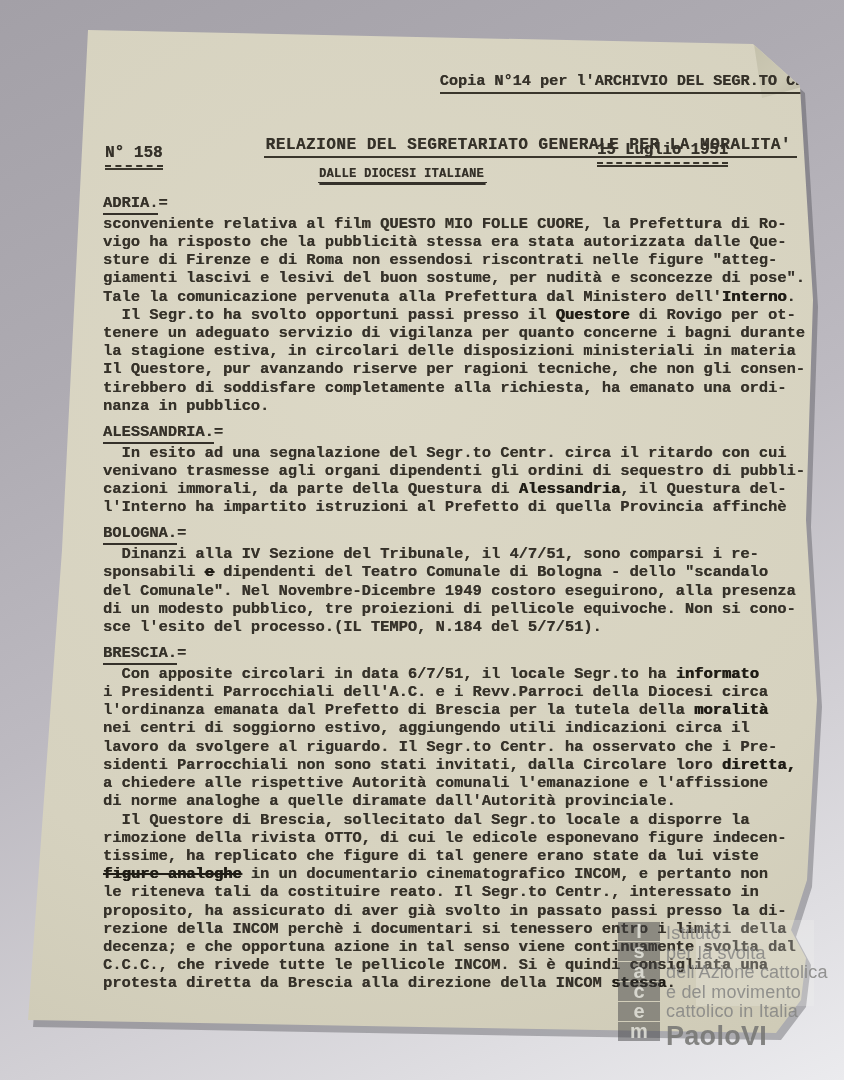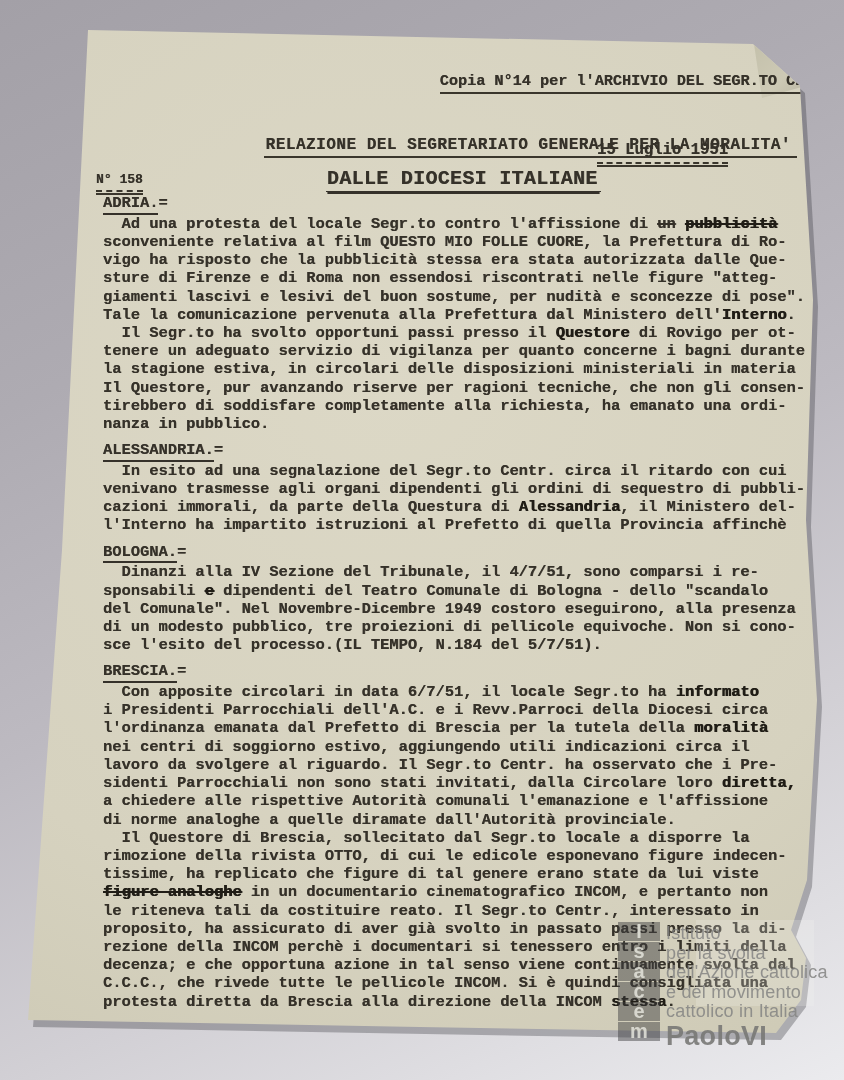--- a/index.html
+++ b/index.html
@@ -37,25 +37,25 @@
   }
   .ink{font-weight:700;text-shadow:0.35px 0 0 rgba(53,49,41,.75);}
   .copy-header{
     position:absolute;left:385px;top:54px;font-size:15.2px;white-space:pre;
   }
   .copy-header .u{display:inline-block;border-bottom:2.2px solid #3a362c;padding-bottom:1.5px;}
   .doc-title{
     position:absolute;left:203px;top:118px;font-size:16px;letter-spacing:.5px;white-space:pre;
   }
   .doc-title .u{display:inline-block;border-bottom:2.2px solid #3a362c;padding:0 6px 2px 2px;}
-  .doc-number{position:absolute;left:96px;top:144px;font-size:13px;margin-top:28px;}
+  .doc-number{position:absolute;left:105px;top:144px;font-size:16px;}
   .doc-date{position:absolute;left:597px;top:141px;font-size:15.6px;}
   .solid-dash{display:inline-block;border-bottom:2px solid #3a362c;padding-bottom:1px;}
   .solid-dash::after{content:"";display:block;border-top:2.4px dashed #3a362c;margin-top:2.5px;}
-  .doc-subtitle{position:absolute;left:318px;top:167px;font-size:20px;letter-spacing:.3px;margin-left:8px;}
+  .doc-subtitle{position:absolute;left:318px;top:167px;font-size:12px;letter-spacing:.3px;}
   .doc-subtitle .u{display:inline-block;border-bottom:1.6px solid #35312a;box-shadow:0 3.4px 0 -1.4px #35312a;padding:0 3px 1px 1px;}
   .doc-body{
     position:absolute;left:103px;top:194px;width:720px;
     font-size:15.4px;line-height:18.2px;
   }
   .section{margin-top:8px;}
   .section:first-child{margin-top:0;}
   .sec-head{white-space:pre;}
   .sec-head .u{display:inline-block;border-bottom:2.2px solid #35312a;padding-bottom:0.5px;}
   .line{white-space:pre;}
@@ -98,38 +98,37 @@
       <span class="solid-dash">15 Luglio 1951</span>
     </div>
 
     <div class="doc-subtitle">
       <span class="u">DALLE DIOCESI ITALIANE</span>
     </div>
 
     <div class="doc-body">
         <div class="section">
           <div class="sec-head"><span class="u">ADRIA.</span>=</div>
-          <div class="line"><span>  Ad una protesta del locale Segr.to contro l'affissione di </span><span class="seg-s">un</span><span> </span><span class="seg-bs">pubblicità</span></div>
           <div class="line"><span>sconveniente relativa al film QUESTO MIO FOLLE CUORE, la Prefettura di Ro-</span></div>
           <div class="line"><span>vigo ha risposto che la pubblicità stessa era stata autorizzata dalle Que-</span></div>
           <div class="line"><span>sture di Firenze e di Roma non essendosi riscontrati nelle figure "atteg-</span></div>
           <div class="line"><span>giamenti lascivi e lesivi del buon sostume, per nudità e sconcezze di pose".</span></div>
           <div class="line"><span>Tale la comunicazione pervenuta alla Prefettura dal Ministero dell'</span><span class="seg-b">Interno</span><span>.</span></div>
           <div class="line"><span>  Il Segr.to ha svolto opportuni passi presso il </span><span class="seg-b">Questore</span><span> di Rovigo per ot-</span></div>
           <div class="line"><span>tenere un adeguato servizio di vigilanza per quanto concerne i bagni durante</span></div>
           <div class="line"><span>la stagione estiva, in circolari delle disposizioni ministeriali in materia</span></div>
           <div class="line"><span>Il Questore, pur avanzando riserve per ragioni tecniche, che non gli consen-</span></div>
           <div class="line"><span>tirebbero di soddisfare completamente alla richiesta, ha emanato una ordi-</span></div>
           <div class="line"><span>nanza in pubblico.</span></div>
         </div>
         <div class="section">
           <div class="sec-head"><span class="u">ALESSANDRIA.</span>=</div>
           <div class="line"><span>  In esito ad una segnalazione del Segr.to Centr. circa il ritardo con cui</span></div>
           <div class="line"><span>venivano trasmesse agli organi dipendenti gli ordini di sequestro di pubbli-</span></div>
-          <div class="line"><span>cazioni immorali, da parte della Questura di </span><span class="seg-b">Alessandria</span><span>, il Ministero del-</span></div>
+          <div class="line"><span>cazioni immorali, da parte della Questura di </span><span class="seg-b">Alessandria</span><span>, il Questura del-</span></div>
           <div class="line"><span>l'Interno ha impartito istruzioni al Prefetto di quella Provincia affinchè</span></div>
         </div>
         <div class="section">
           <div class="sec-head"><span class="u">BOLOGNA.</span>=</div>
           <div class="line"><span>  Dinanzi alla IV Sezione del Tribunale, il 4/7/51, sono comparsi i re-</span></div>
           <div class="line"><span>sponsabili </span><span class="seg-bs">e</span><span> dipendenti del Teatro Comunale di Bologna - dello "scandalo</span></div>
           <div class="line"><span>del Comunale". Nel Novembre-Dicembre 1949 costoro eseguirono, alla presenza</span></div>
           <div class="line"><span>di un modesto pubblico, tre proiezioni di pellicole equivoche. Non si cono-</span></div>
           <div class="line"><span>sce l'esito del processo.(IL TEMPO, N.184 del 5/7/51).</span></div>
         </div>

